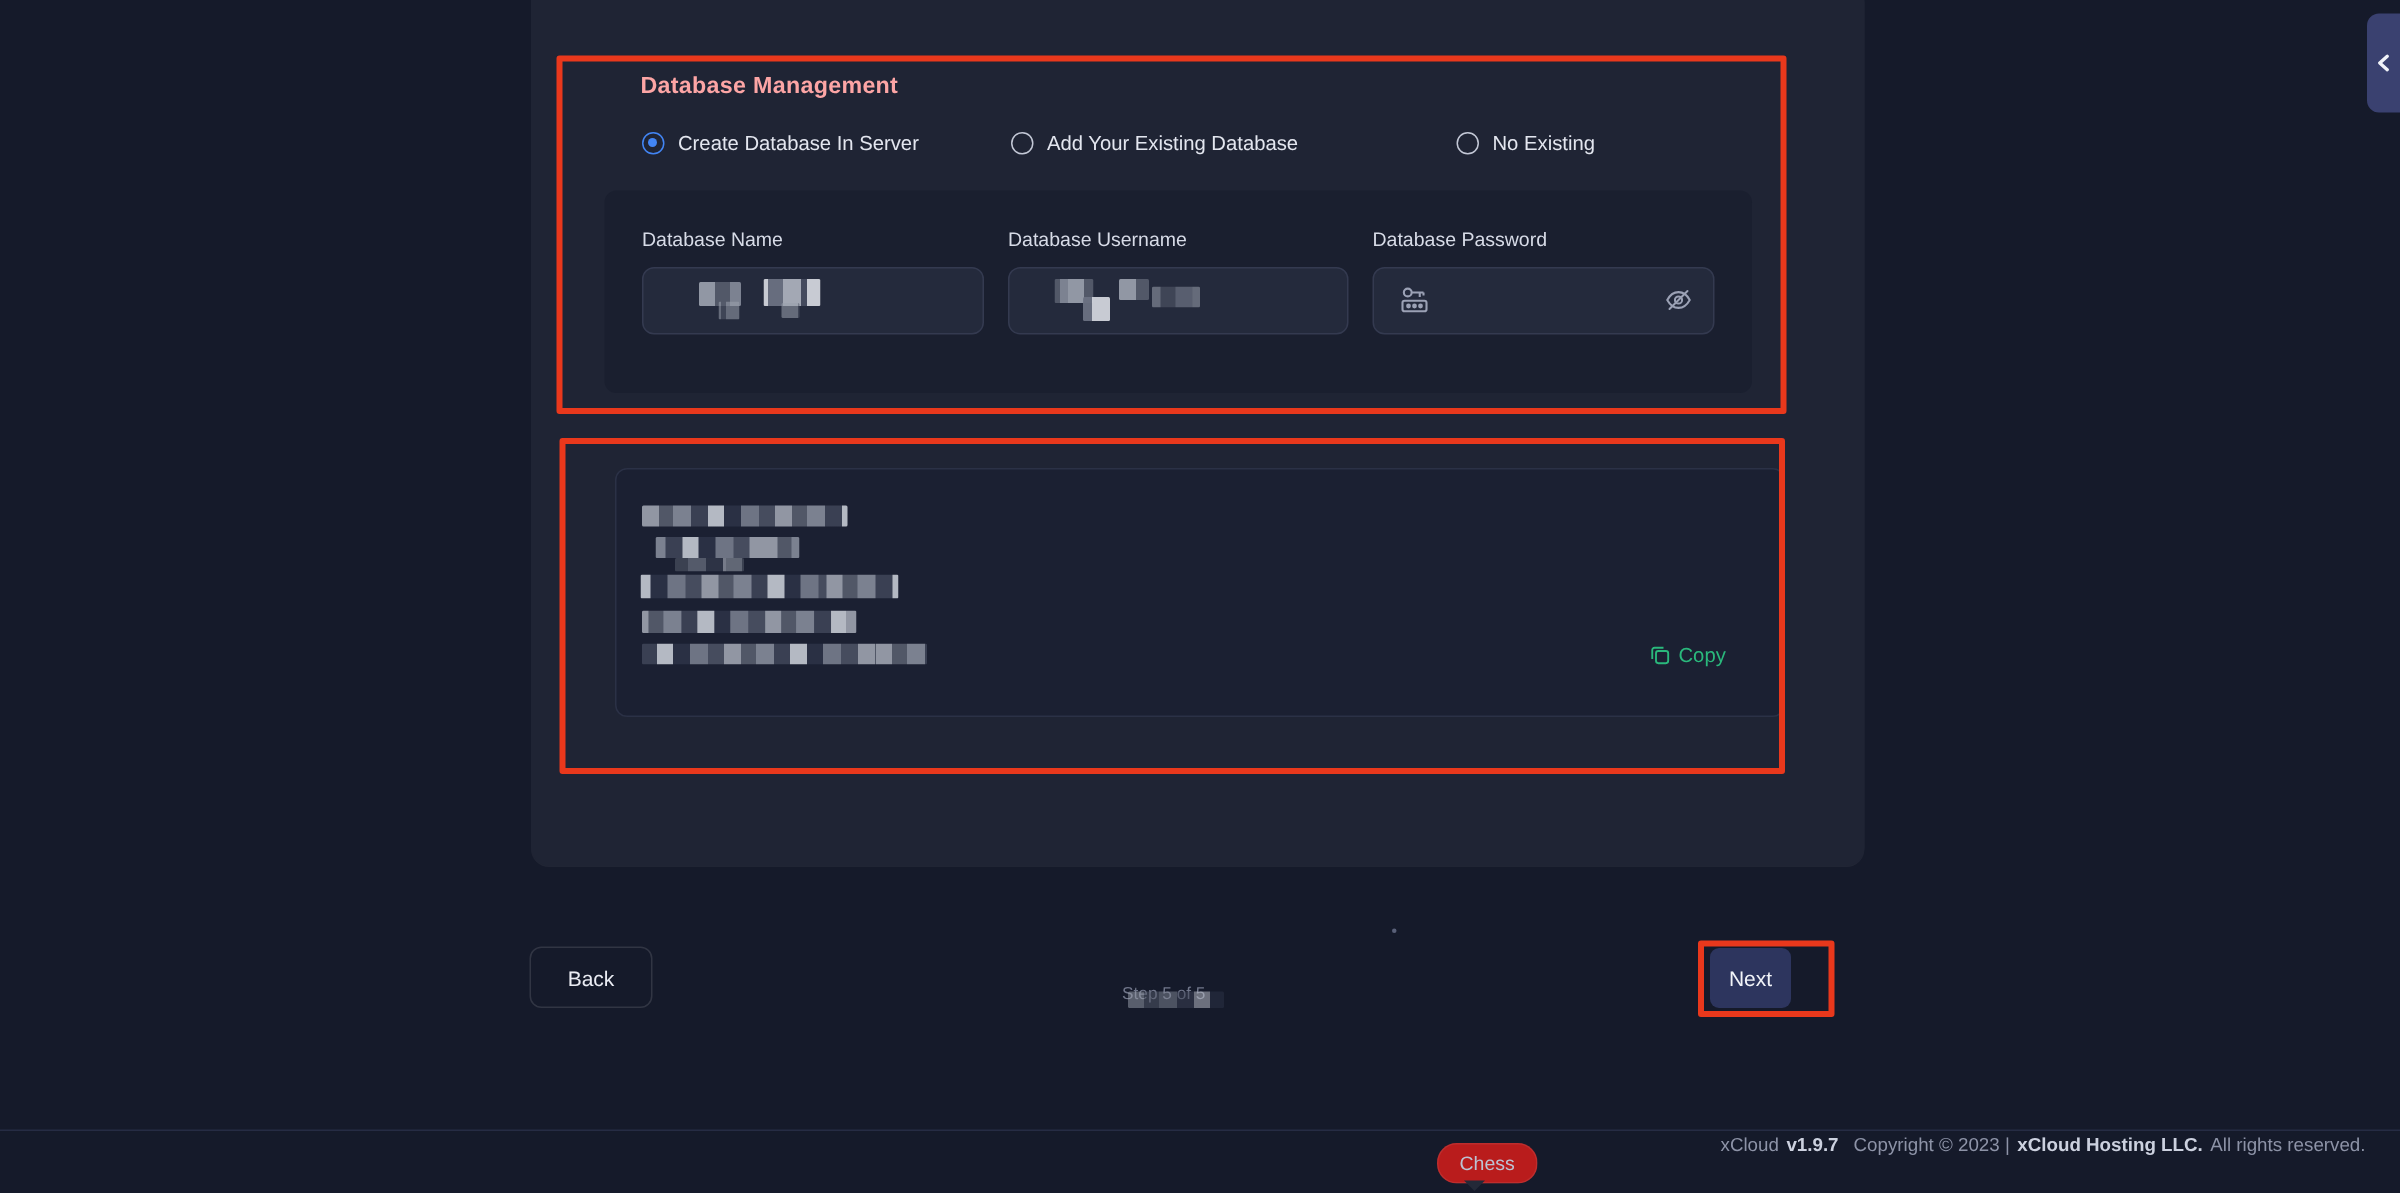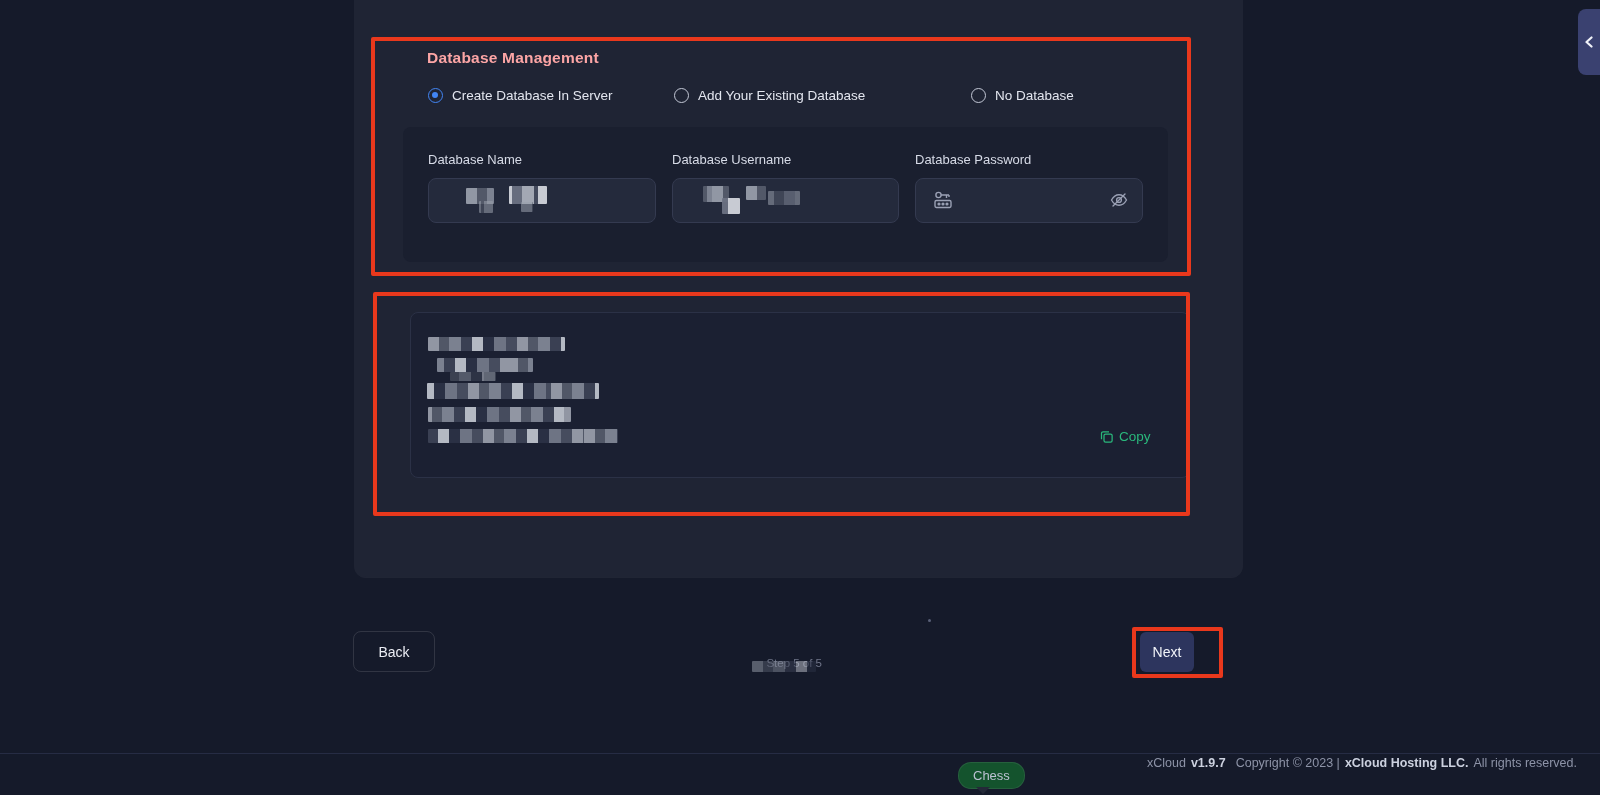--- a/index.html
+++ b/index.html
@@ -76,37 +76,37 @@
     display:flex;align-items:center;justify-content:center;cursor:pointer;
     color:#eaecf3;font-size:14px;background:transparent;
   }
   .next-btn{
     left:1140px;top:632px;width:54px;height:40px;
     background:#2d355e;border-radius:6px;
     display:flex;align-items:center;justify-content:center;cursor:pointer;
     color:#f2f4f9;font-size:14px;
   }
   .step-label{
-    left:748px;top:657px;width:74px;text-align:right;
+    left:748px;top:657px;width:74px;text-align:left;
     color:#70768a;font-size:11.5px;filter:blur(.3px);
   }
   .tiny-dot{left:928px;top:619px;width:3px;height:3px;border-radius:50%;background:#596078;}
 
   
   .footer-divider{left:0;top:753px;width:1600px;height:1px;background:#262c44;}
   .footer-text{
     right:23px;top:756px;font-size:12.5px;color:#8d93a7;white-space:nowrap;
   }
   .footer-text b{color:#ccd1df;font-weight:700;}
   .footer-text .sp{display:inline-block;width:5px;}
 
   
   .tooltip{
     left:958px;top:762px;height:25px;padding:0 14px;
-    background:#14532d;border:1px solid rgba(255,255,255,0.08);border-radius:13px;
+    background:#b91c1c;border:1px solid rgba(255,255,255,0.08);border-radius:13px;
     display:flex;align-items:center;color:#bcc2d2;font-size:13px;
   }
   .tooltip-tail{
     left:976px;top:787px;width:0;height:0;
     border-left:7px solid transparent;border-right:7px solid transparent;
     border-top:7px solid #242938;
   }
 
   
   .side-toggle{
@@ -127,21 +127,21 @@
 <div class="abs radio-opt" style="left:428px;top:85px;">
   <span class="radio-circle on"></span>
   <span class="radio-label">Create Database In Server</span>
 </div>
 <div class="abs radio-opt" style="left:674px;top:85px;">
   <span class="radio-circle off"></span>
   <span class="radio-label">Add Your Existing Database</span>
 </div>
 <div class="abs radio-opt" style="left:971px;top:85px;">
   <span class="radio-circle off"></span>
-  <span class="radio-label">No Database</span>
+  <span class="radio-label">No Existing</span>
 </div>
 
 <div class="abs form-box"></div>
 
 <div class="abs field-label" style="left:428px;">Database Name</div>
 <div class="abs field-label" style="left:672px;">Database Username</div>
 <div class="abs field-label" style="left:915px;">Database Password</div>
 
 <div class="abs input" style="left:428px;width:228px;"></div>
 <div class="abs input" style="left:672px;width:227px;"></div>

